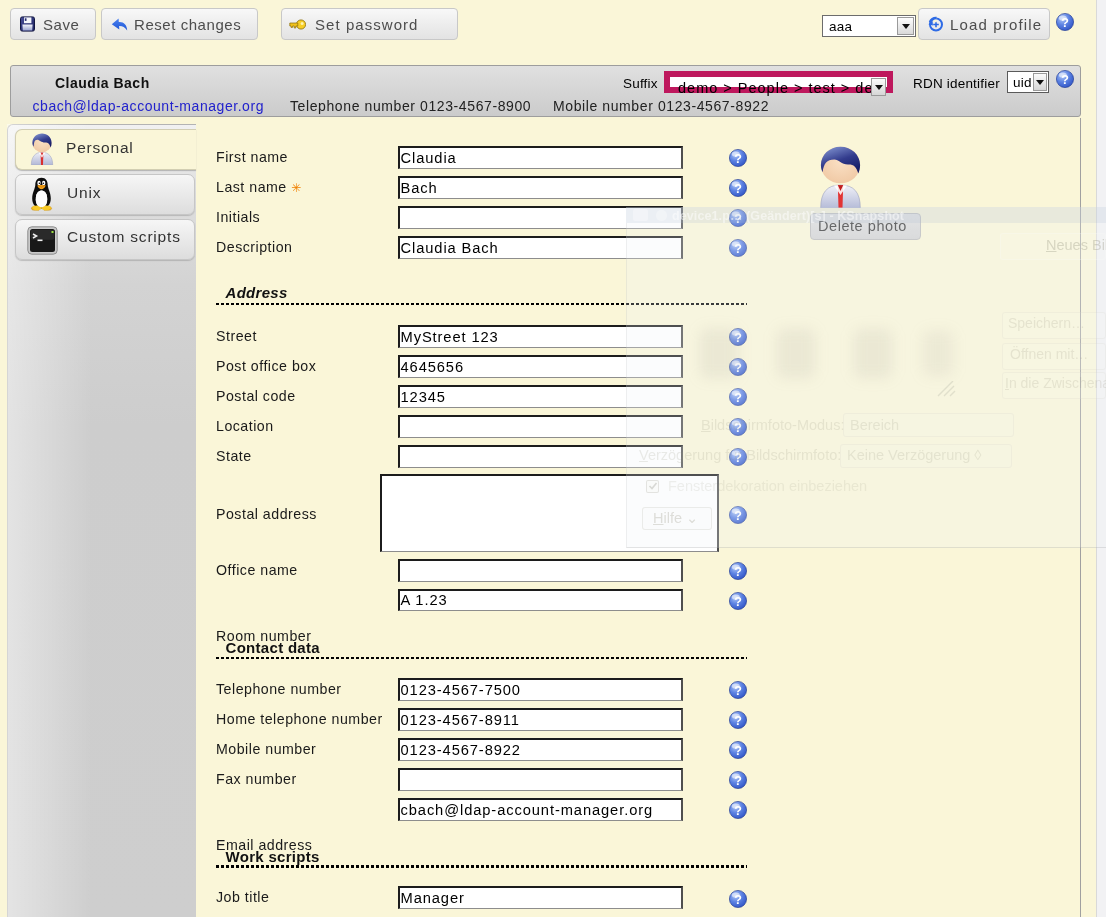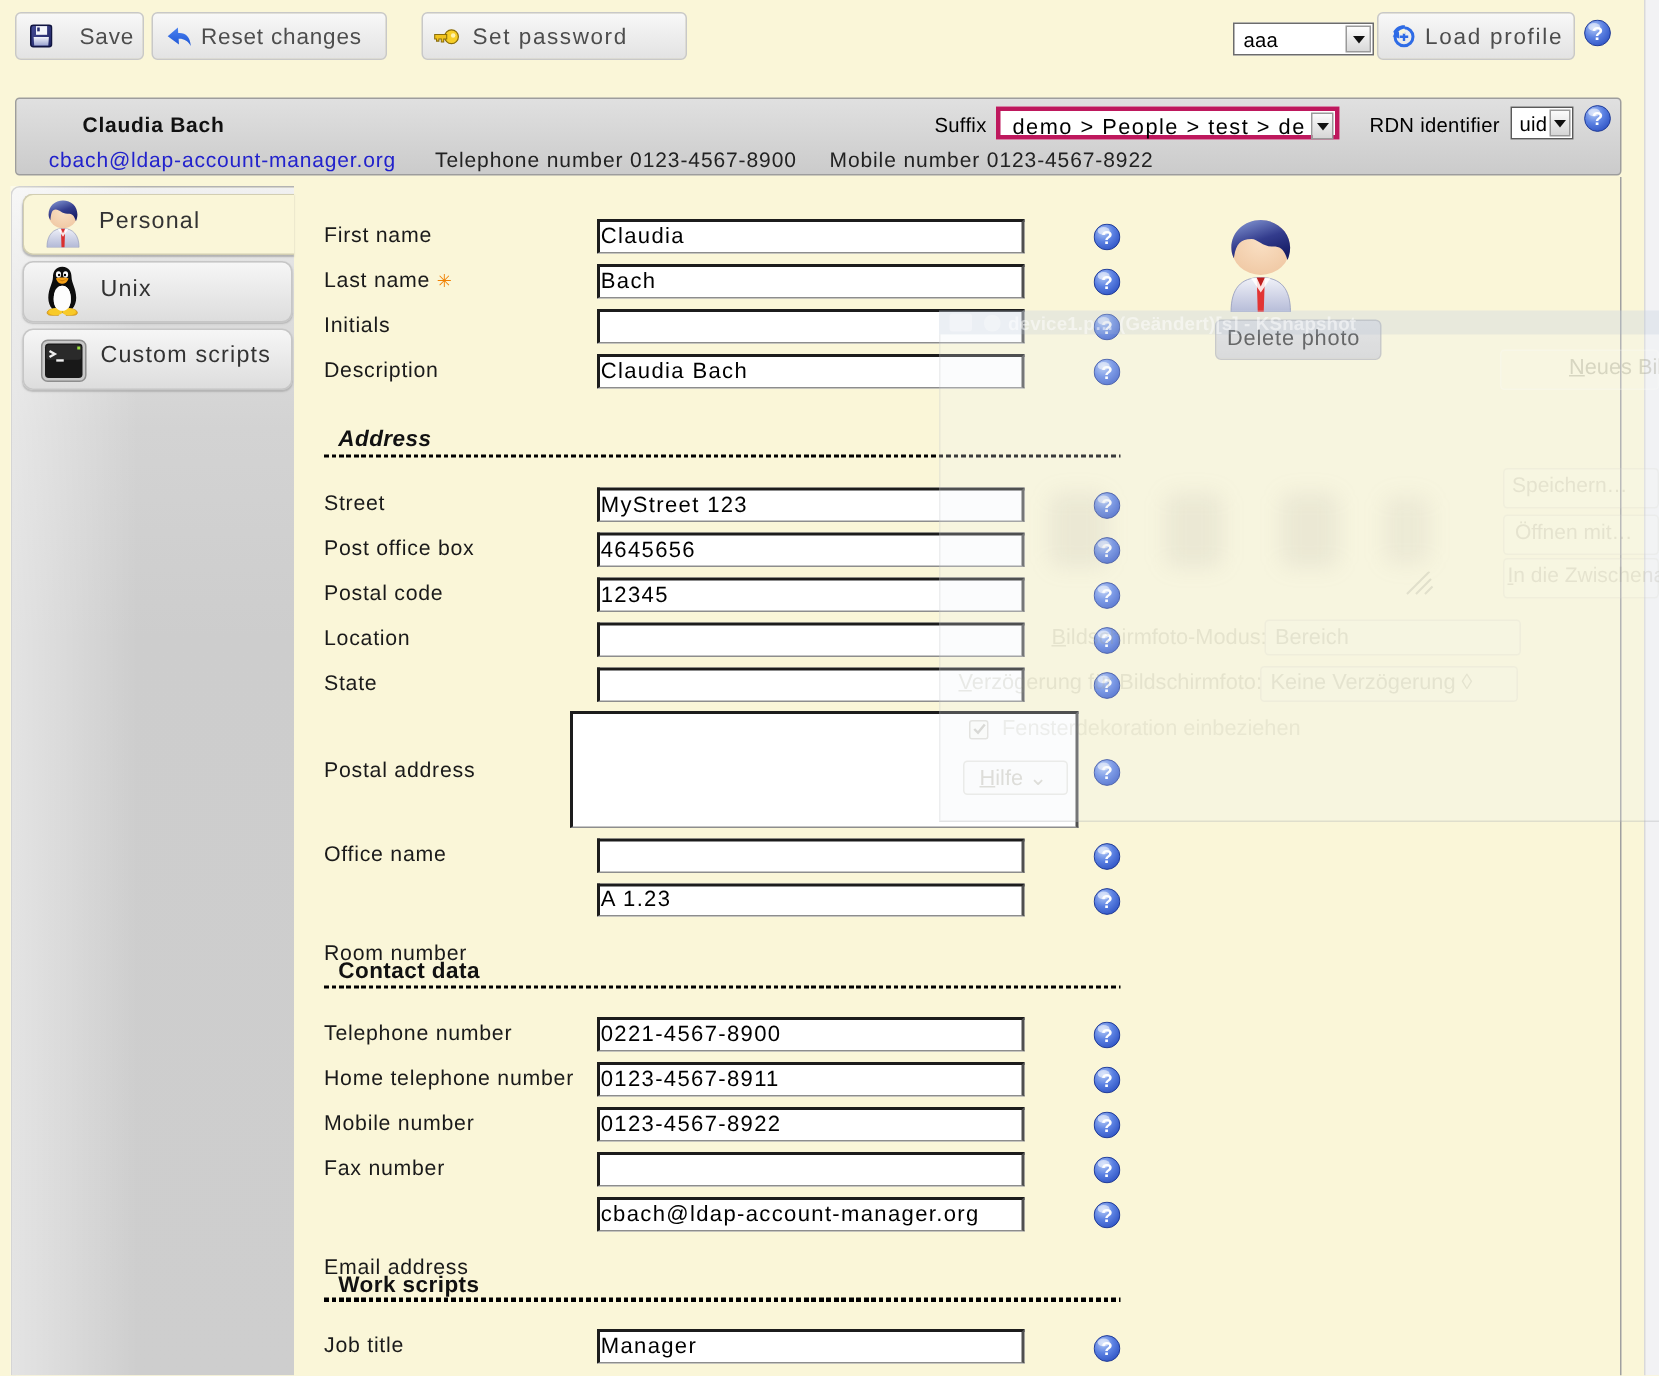--- a/index.html
+++ b/index.html
@@ -46,21 +46,21 @@
     <linearGradient id="fbody" x1="0" y1="0" x2="1" y2="1">
       <stop offset="0" stop-color="#454c96"></stop>
           <stop offset="1" stop-color="#1d2260"></stop>
     </linearGradient>
       </defs>
     <rect x="0.5" y="0.9" width="14" height="14.2" rx="1.8" fill="url(#fbody)" stroke="#111540"></rect>
     <rect x="4" y="1.4" width="7.4" height="5.8" fill="#f4f6fb"></rect>
     <rect x="4.8" y="2.3" width="1.7" height="2.6" fill="#262c6e"></rect>
     <path d="M2.4 8.6 L12.6 8.6 L12.2 14.4 L2.8 14.4 Z" fill="url(#flg)"></path>
   </svg>
-  <span style="margin-left:18px;">Save</span>
+  <span style="margin-left:8px;">Save</span>
 </div>
 <div class="tbtn" style="left:101px; top:8px; width:157px;">
   <svg width="17" height="13" viewBox="0 0 17 13" style="margin-left:9px;">
     <defs>
         <linearGradient id="ug" x1="0" y1="0" x2="0" y2="1">
       <stop offset="0" stop-color="#4d83f0"></stop>
           <stop offset="1" stop-color="#1c55d6"></stop>
     </linearGradient>
       </defs>
     <path d="M0.8 6.2 L7.6 0.4 L7.8 4 C12.6 3.6 15.8 6.4 16.2 12.6 C13.9 9 11.3 7.7 8.1 7.9 L8.3 11.6 Z" fill="url(#ug)"></path>
@@ -103,21 +103,21 @@
   <circle cx="9" cy="9" r="8.6" fill="url(#hg)" stroke="#17328f" stroke-width="0.6"></circle>
   <ellipse cx="6.8" cy="5" rx="4" ry="2.6" fill="rgba(255,255,255,0.55)"></ellipse>
   <text x="9" y="13.6" font-size="12.5" font-weight="bold" fill="#fff" text-anchor="middle" font-family="Liberation Sans">?</text>
 </svg>
 
 
 <div class="abs" style="left:1080px; top:118px; width:1px; height:799px; background:#a0a0a0;"></div>
 <div class="hbox"></div>
 <div class="abs" style="left:55px; top:74.5px; font-size:14px; font-weight:bold; color:#111; letter-spacing:0.5px;">Claudia Bach</div>
 <div class="abs seltxt" style="left:623px; top:75.5px;">Suffix</div>
-<div class="abs" style="left:664px; top:71px; width:229px; height:22px; background:#fff; border:3px solid #be185d;">
+<div class="abs" style="left:664px; top:71px; width:229px; height:22px; background:#fff; border:6px solid #be185d;">
   <span class="seltxt" style="position:absolute; left:8px; top:2.5px; font-size:14.5px; letter-spacing:1px; white-space:nowrap;">demo &gt; People &gt; test &gt; de</span>
   <div class="abs" style="right:1px; top:1px; width:15px; height:18px; background:linear-gradient(#fbfbfb,#d6d6d6); border:1px solid #9a9a9a;">
     <div class="abs" style="left:2.5px; top:6px; width:0; height:0; border:4px solid transparent; border-top:5px solid #111;"></div>
   </div>
 </div>
 <div class="abs seltxt" style="left:913px; top:76px;">RDN identifier</div>
 <div class="abs" style="left:1007px; top:71px; width:42px; height:22px; background:#fff; border:1px solid #5a5a5a;">
   <span class="seltxt" style="position:absolute; left:5px; top:3px;">uid</span>
   <div class="abs" style="right:1px; top:1px; width:14px; height:18px; background:linear-gradient(#fbfbfb,#d6d6d6); border:1px solid #9a9a9a;">
     <div class="abs" style="left:2px; top:6px; width:0; height:0; border:4px solid transparent; border-top:5px solid #111;"></div>
@@ -214,21 +214,21 @@
 <div class="inp" style="top:559.3px;"></div>
 <div class="inp" style="top:588.8px;">A 1.23</div>
 
 <div class="shead" style="top:639px;">Contact data</div>
 <div class="dots" style="top:656.5px;"></div>
 <label class="f" style="left:216px; top:681px;">Telephone number</label>
 <label class="f" style="left:216px; top:711px;">Home telephone number</label>
 <label class="f" style="left:216px; top:741px;">Mobile number</label>
 <label class="f" style="left:216px; top:771px;">Fax number</label>
 <label class="f" style="left:216px; top:801px;margin-top:36px;">Email address</label>
-<div class="inp" style="top:678.3px;">0221-4567-8900</div>
+<div class="inp" style="top:678.3px;">0123-4567-7500</div>
 <div class="inp" style="top:708.3px;">0123-4567-8911</div>
 <div class="inp" style="top:738.3px;">0123-4567-8922</div>
 <div class="inp" style="top:768.3px;"></div>
 <div class="inp" style="top:798.3px;">cbach@ldap-account-manager.org</div>
 
 <div class="shead" style="top:848px;">Work scripts</div>
 <div class="dots" style="top:865px;"></div>
 <label class="f" style="left:216px; top:889px;">Job title</label>
 <div class="inp" style="top:886.3px;">Manager</div>
 

